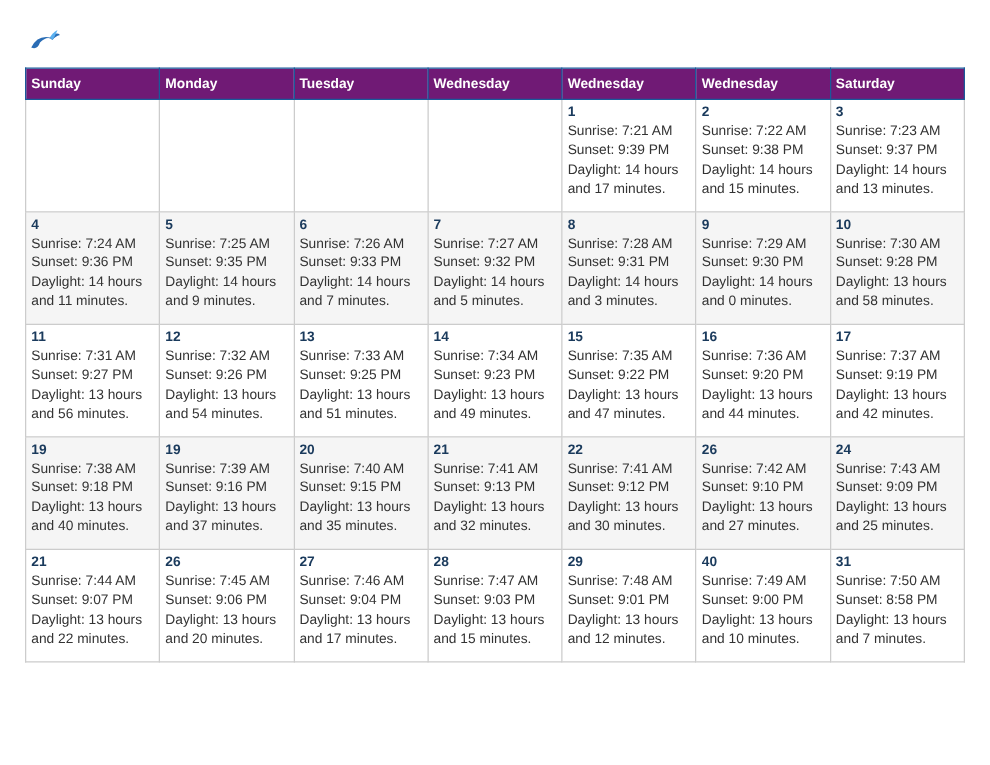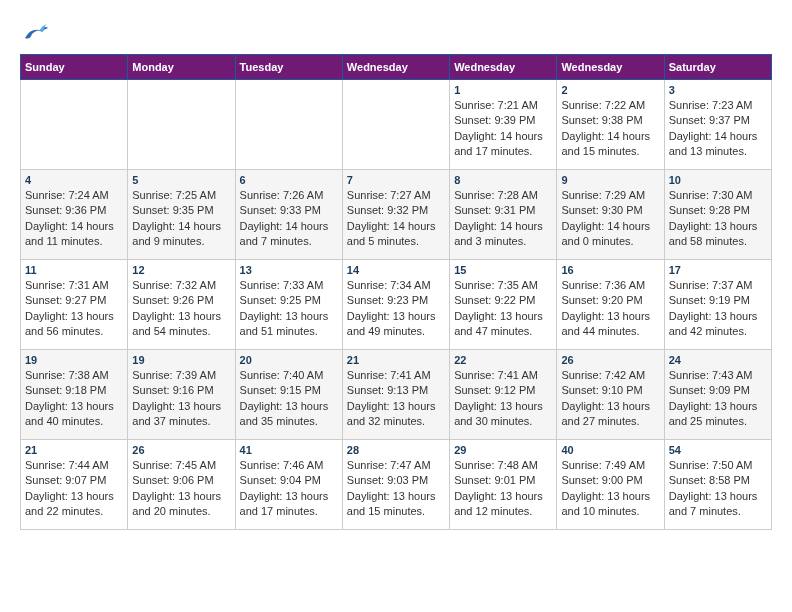--- a/index.html
+++ b/index.html
@@ -281,21 +281,21 @@
           Sunrise: 7:44 AM<br>Sunset: 9:07 PM<br>Daylight: 13 hours and 22 minutes.
         </div>
       </td>
         <td>
         <div class="day-num">26</div>
         <div class="day-info">
           Sunrise: 7:45 AM<br>Sunset: 9:06 PM<br>Daylight: 13 hours and 20 minutes.
         </div>
       </td>
         <td>
-        <div class="day-num">41</div>
+        <div class="day-num">27</div>
         <div class="day-info">
           Sunrise: 7:46 AM<br>Sunset: 9:04 PM<br>Daylight: 13 hours and 17 minutes.
         </div>
       </td>
         <td>
         <div class="day-num">28</div>
         <div class="day-info">
           Sunrise: 7:47 AM<br>Sunset: 9:03 PM<br>Daylight: 13 hours and 15 minutes.
         </div>
       </td>
@@ -305,20 +305,20 @@
           Sunrise: 7:48 AM<br>Sunset: 9:01 PM<br>Daylight: 13 hours and 12 minutes.
         </div>
       </td>
         <td>
         <div class="day-num">40</div>
         <div class="day-info">
           Sunrise: 7:49 AM<br>Sunset: 9:00 PM<br>Daylight: 13 hours and 10 minutes.
         </div>
       </td>
         <td>
-        <div class="day-num">54</div>
+        <div class="day-num">31</div>
         <div class="day-info">
           Sunrise: 7:50 AM<br>Sunset: 8:58 PM<br>Daylight: 13 hours and 7 minutes.
         </div>
       </td>
       </tr>
     </tbody>
 </table>
 
 </body></html>

